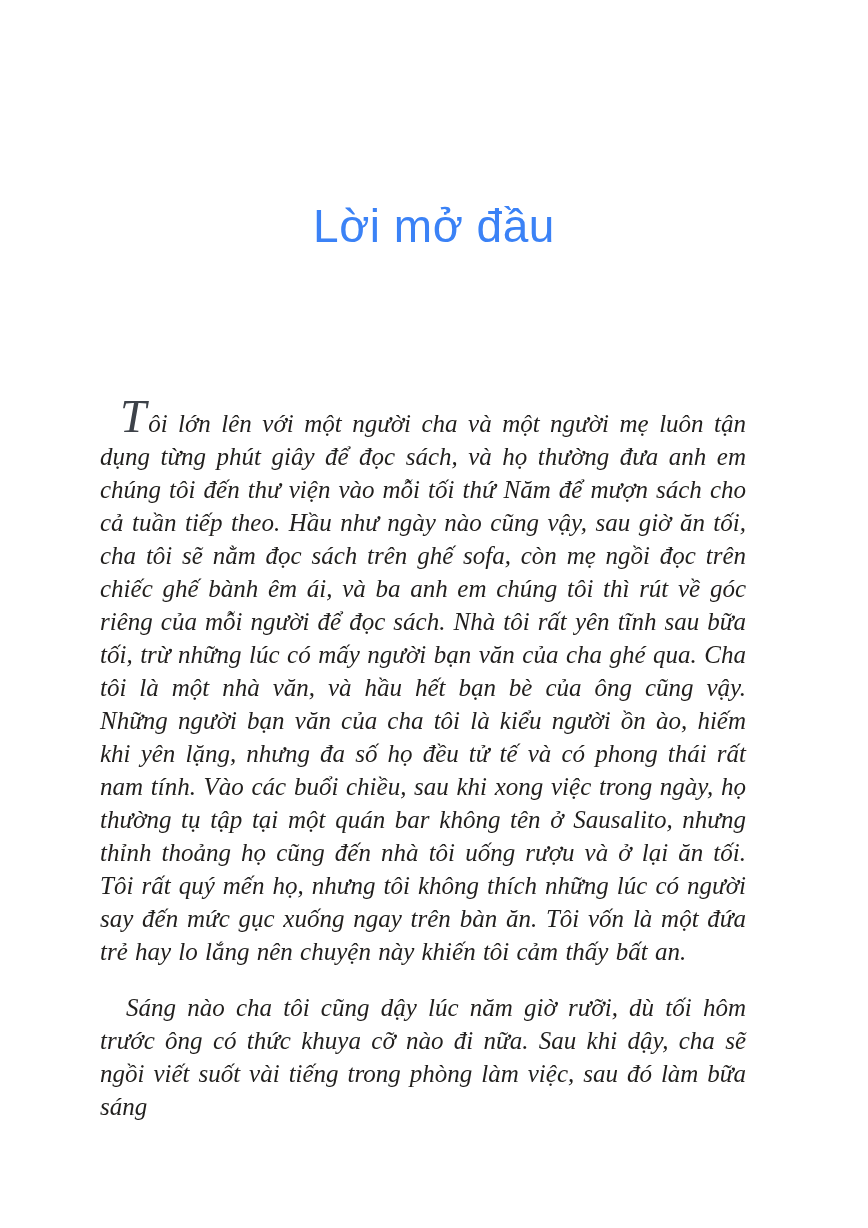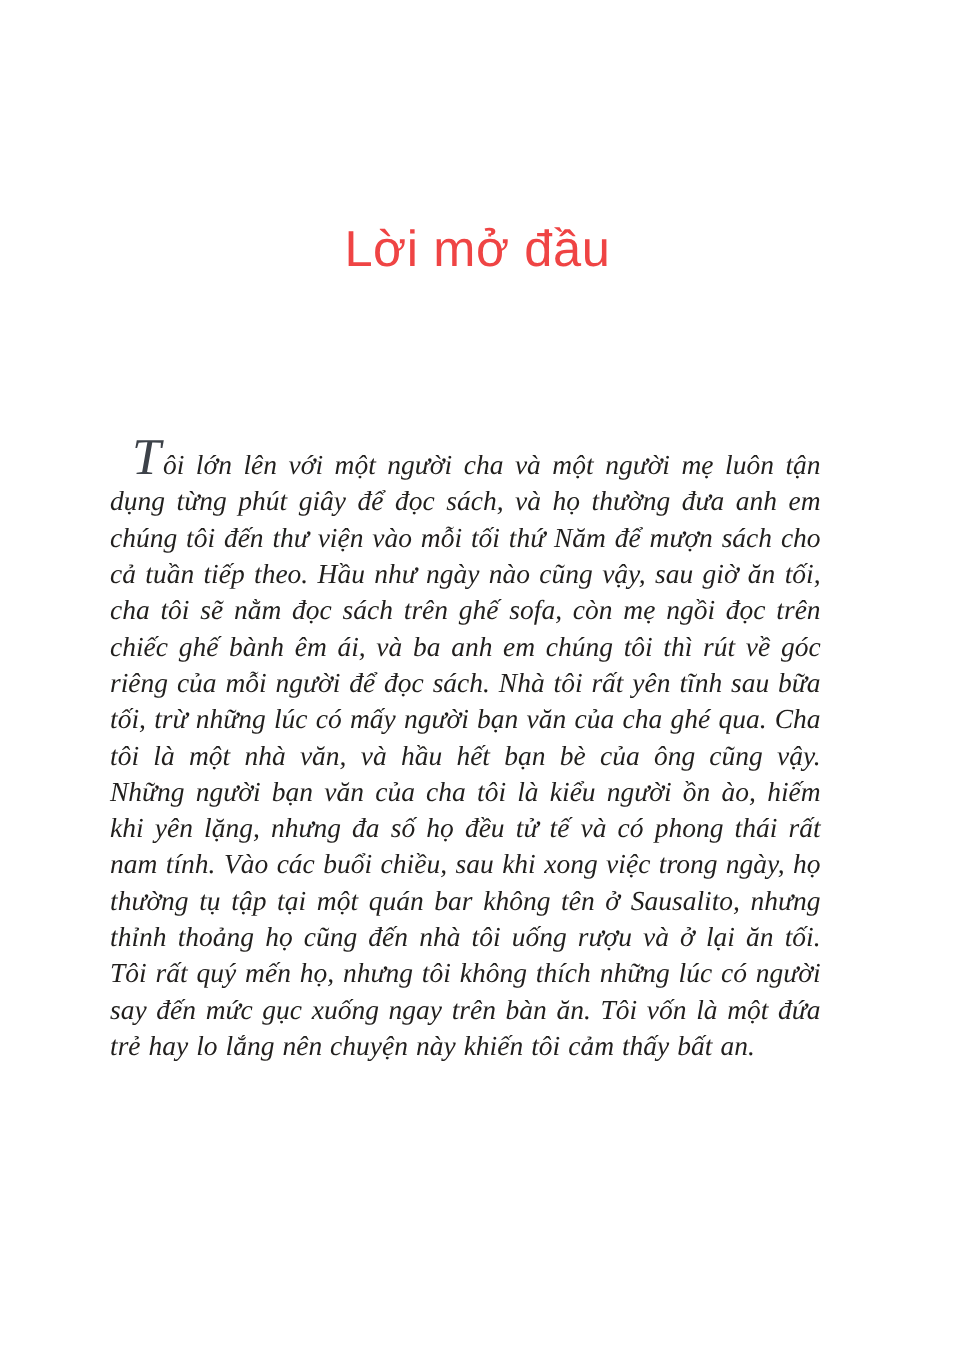--- a/index.html
+++ b/index.html
@@ -19,21 +19,21 @@
     top: 200px;
     left: 0;
     right: 0;
     margin: 0;
     text-align: center;
     font-family: "Liberation Sans", "DejaVu Sans", sans-serif;
     font-weight: 500;
     font-size: 46px;
     line-height: 52px;
     letter-spacing: 0.5px;
-    color: #ef4444;
+    color: #3b82f6;
   }
   .body-text {
     position: absolute;
     top: 407px;
     left: 100px;
     width: 646px;
     font-family: "Liberation Serif", "DejaVu Serif", serif;
     font-size: 25px;
     line-height: 33px;
     color: #211f1d;
@@ -63,16 +63,17 @@
 <body>
 
 <div class="page">
 
   <h1 class="chapter-title">Lời mở đầu</h1>
 
   <div class="body-text">
 
     <p class="para para-first"><span class="dropcap">T</span><span>ôi lớn lên với một người cha và một người mẹ luôn tận dụng từng phút giây để đọc sách, và họ thường đưa anh em chúng tôi đến thư viện vào mỗi tối thứ Năm để mượn sách cho cả tuần tiếp theo. Hầu như ngày nào cũng vậy, sau giờ ăn tối, cha tôi sẽ nằm đọc sách trên ghế sofa, còn mẹ ngồi đọc trên chiếc ghế bành êm ái, và ba anh em chúng tôi thì rút về góc riêng của mỗi người để đọc sách. Nhà tôi rất yên tĩnh sau bữa tối, trừ những lúc có mấy người bạn văn của cha ghé qua. Cha tôi là một nhà văn, và hầu hết bạn bè của ông cũng vậy. Những người bạn văn của cha tôi là kiểu người ồn ào, hiếm khi yên lặng, nhưng đa số họ đều tử tế và có phong thái rất nam tính. Vào các buổi chiều, sau khi xong việc trong ngày, họ thường tụ tập tại một quán bar không tên ở Sausalito, nhưng thỉnh thoảng họ cũng đến nhà tôi uống rượu và ở lại ăn tối. Tôi rất quý mến họ, nhưng tôi không thích những lúc có người say đến mức gục xuống ngay trên bàn ăn. Tôi vốn là một đứa trẻ hay lo lắng nên chuyện này khiến tôi cảm thấy bất an.</span></p>
 
+    <p class="para para-indent"><span>Sáng nào cha tôi cũng dậy lúc năm giờ rưỡi, dù tối hôm trước ông có thức khuya cỡ nào đi nữa. Sau khi dậy, cha sẽ ngồi viết suốt vài tiếng trong phòng làm việc, sau đó làm bữa sáng</span></p>
 
   </div>
 
 </div>
 
 </body></html>

